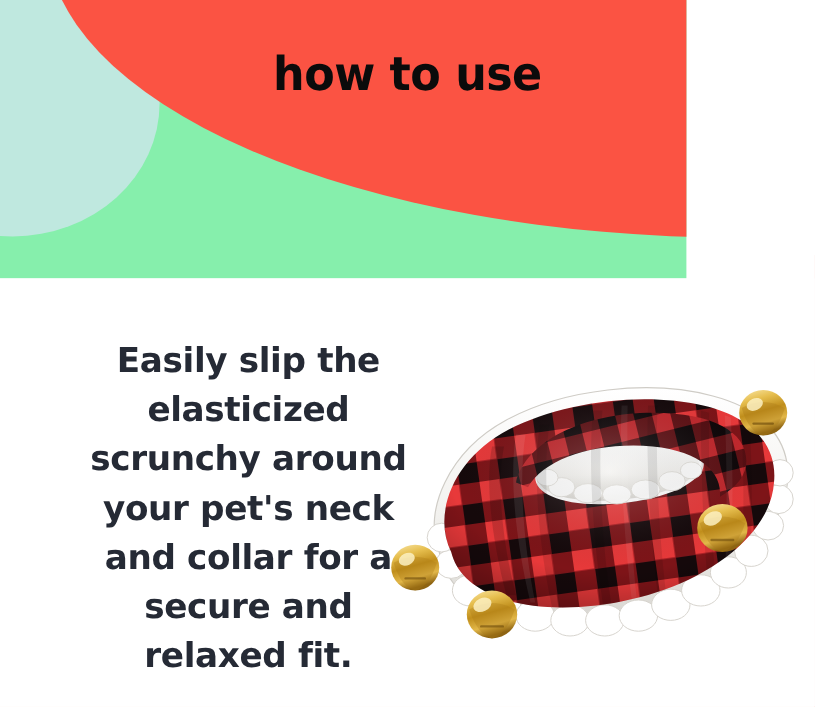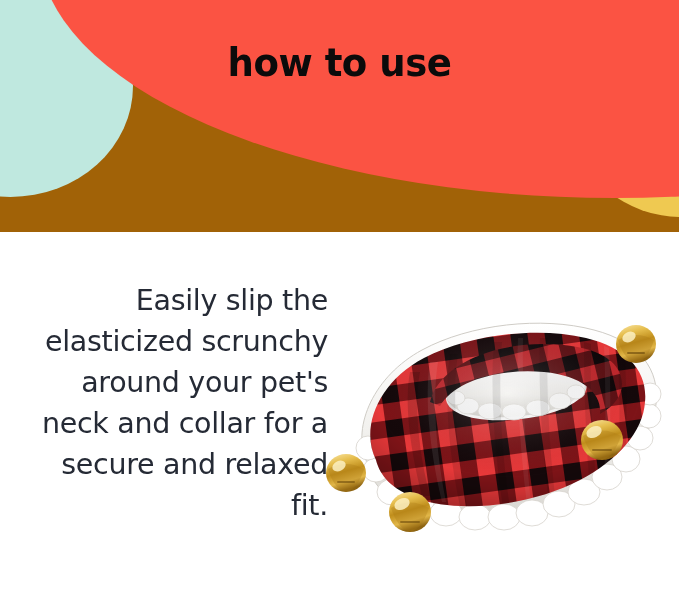--- a/index.html
+++ b/index.html
@@ -14,24 +14,24 @@
     overflow: hidden;
     font-family: "Liberation Sans", sans-serif;
     -webkit-font-smoothing: antialiased;
   }
 
   
   #header-banner {
     position: absolute;
     left: 0;
     top: 0;
-    width: 679px;
+    width: 572px;
     height: 232px;
     overflow: hidden;
-    background: #a16207;
+    background: #86efac;
   }
 
   .blob {
     position: absolute;
     border-radius: 50%;
   }
 
   
   #blob-cream {
     left: -138px;
@@ -93,28 +93,28 @@
     position: absolute;
     left: 0;
     top: 232px;
     width: 679px;
     height: 357px;
     background: #ffffff;
   }
 
   #instruction-text {
     position: absolute;
-    left: 40px;
+    left: 63px;
     top: 48px;
     width: 288px;
-    text-align: right;
+    text-align: center;
     color: #252A35;
     font-family: "DejaVu Sans", sans-serif;
     font-size: 28.5px;
-    font-weight: 400;
+    font-weight: 700;
     line-height: 1.44;
     letter-spacing: -0.3px;
   }
 
   
   #product-photo {
     position: absolute;
     left: 318px;
     top: 78px;
     width: 361px;

